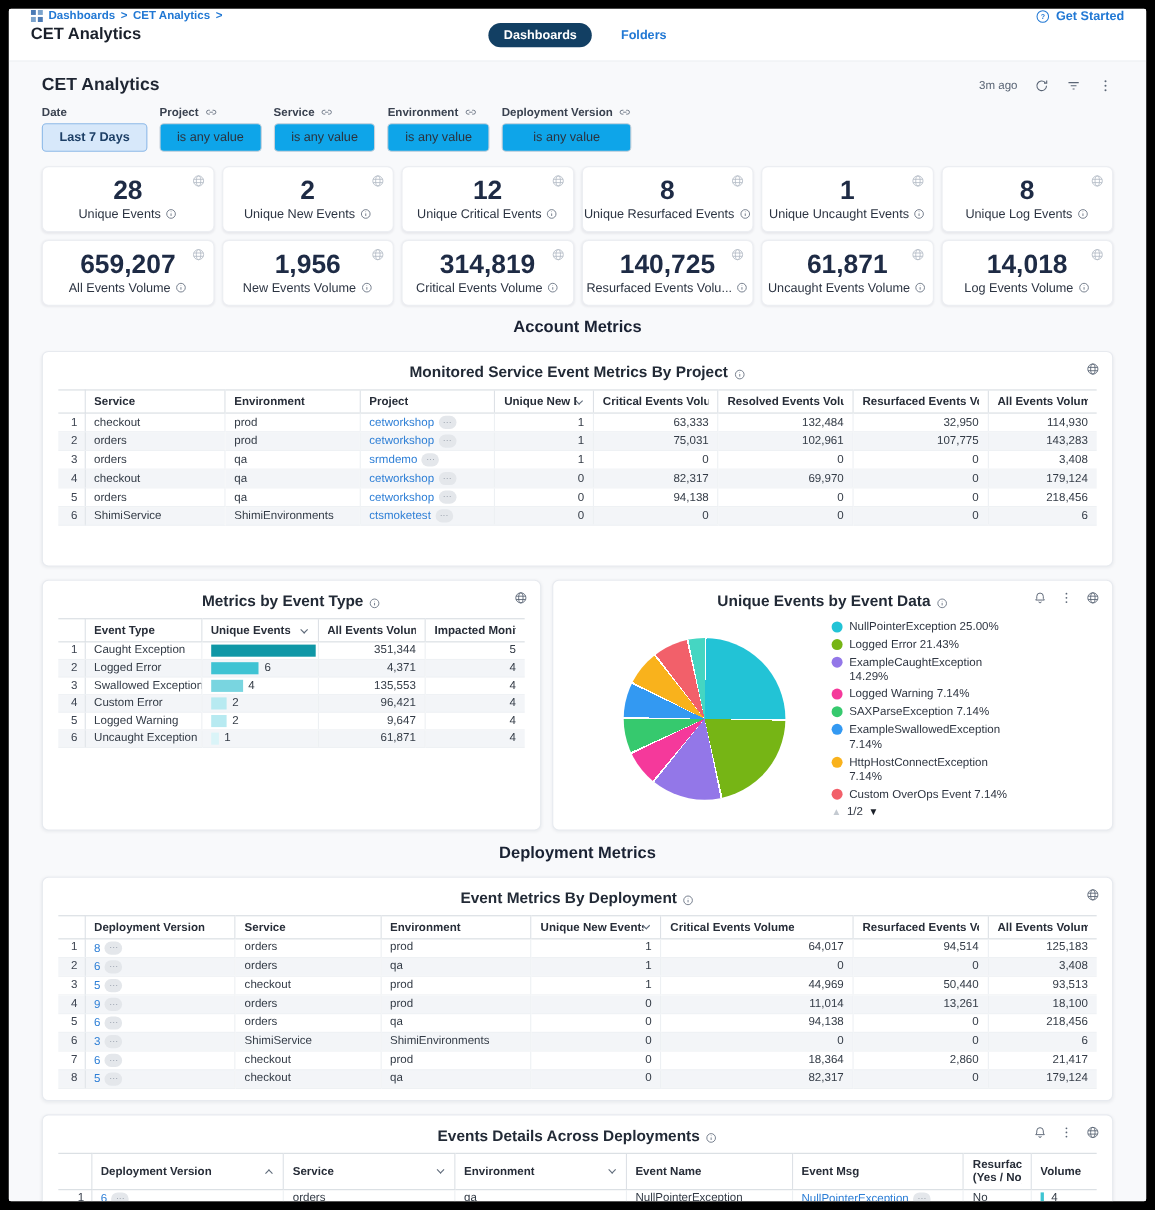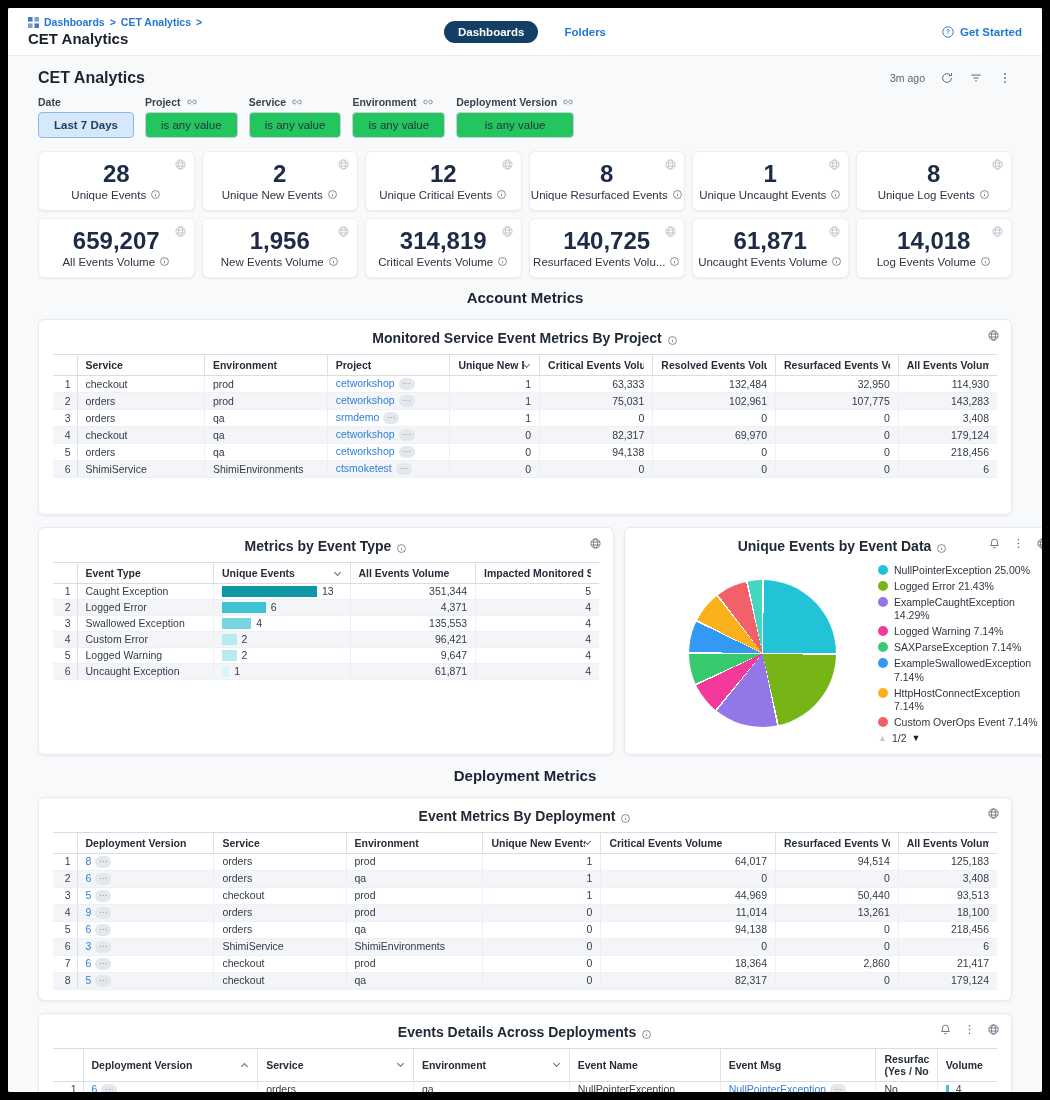--- a/index.html
+++ b/index.html
@@ -1,41 +1,41 @@
 <!DOCTYPE html>
 <html><head>
 <meta charset="utf-8">
 <style>
   *{box-sizing:border-box;margin:0;padding:0}
   html,body{width:1050px;height:1100px}
   body{background:#000;font-family:"Liberation Sans","DejaVu Sans",sans-serif;-webkit-font-smoothing:antialiased}
   .page{position:absolute;left:8px;top:8px;width:1034px;height:1084px;background:#fff;border-radius:2px;overflow:hidden}
   
-  .topbar{height:48px;background:#fff;border-bottom:1px solid #e9edf1;display:flex;align-items:center;padding:0 20px;position:relative}
+  .topbar{height:48px;background:#fff;border-bottom:1px solid #e9edf1;display:flex;align-items:flex-start;padding:0 20px;position:relative}
   .tb-left{display:flex;flex-direction:column;gap:2px}
   .crumbs{display:flex;align-items:center;gap:5px;font-size:10.5px;color:#2178d4;font-weight:600}
   .crumbs .sep{color:#2178d4}
   .tb-title{font-size:15px;font-weight:700;color:#1a202b}
   .tabs{position:absolute;left:50%;top:50%;transform:translate(-50%,-50%);display:flex;align-items:center;gap:26px}
   .tab-pill{background:#123f63;color:#fff;font-size:11.5px;font-weight:600;padding:5px 14px;border-radius:14px;cursor:pointer}
   .tab-link{color:#2178d4;font-size:11.5px;font-weight:600;cursor:pointer}
   .tb-right{margin-left:auto;display:flex;align-items:center;gap:5px;color:#2178d4;font-size:11.5px;font-weight:600;cursor:pointer}
   
   .main{background:#f8f9fb;height:1036px;padding:0 22px;overflow:hidden}
   .dash-head{display:flex;align-items:center;justify-content:space-between;padding:13px 8px 9px 8px}
   .dash-title{font-size:16px;font-weight:600;color:#1f2633}
   .dash-meta{display:flex;align-items:center;gap:15px;color:#5a6575}
   .dash-meta .ago{font-size:10.5px;color:#5a6575}
   .iconbtn{cursor:pointer;display:inline-flex;color:#5a6575}
   
   .filters{display:flex;gap:11px;padding:0 8px;margin-bottom:13px}
   .filter{display:flex;flex-direction:column}
   .f-label{display:flex;align-items:center;gap:5px;font-size:10.5px;color:#3a4250;font-weight:700}
   .f-label .lnk-ic{color:#6b7584}
-  .f-btn{margin-top:4px;background:#22c55e;border:1px solid #c8d1da;border-radius:4px;font-size:11.5px;color:#2b323d;padding:6px 15px;cursor:pointer;white-space:nowrap}
+  .f-btn{margin-top:4px;background:#0ea5e9;border:1px solid #c8d1da;border-radius:4px;font-size:11.5px;color:#2b323d;padding:6px 15px;cursor:pointer;white-space:nowrap}
   .f-btn.hl{background:#d7e8fa;border-color:#8db9e8;color:#1d3f66;font-weight:600}
   
   .kpi-row{display:grid;grid-template-columns:repeat(6,1fr);gap:7px;padding:0 8px;margin-bottom:7px}
   .kpi{position:relative;background:#fff;border:1px solid #eceef2;border-radius:6px;box-shadow:0 1px 2px rgba(25,35,55,.07);height:60px;display:flex;flex-direction:column;align-items:center;justify-content:center;gap:3px}
   .kpi .glb{position:absolute;top:6px;right:7px;color:#b6bec8;cursor:pointer}
   .kpi-num{font-size:24px;font-weight:600;color:#1e2b45;line-height:1}
   .kpi-label{display:flex;align-items:center;gap:4px;font-size:11.5px;color:#2c3442;white-space:nowrap}
   .kpi-label .inf{color:#6b7584}
   
   .section-title{text-align:center;font-size:15px;font-weight:700;color:#1a2233;margin:11px 0 13px}
@@ -69,21 +69,21 @@
   .t-mon th:nth-child(4){width:13%}.t-mon th:nth-child(5){width:9.5%}.t-mon th:nth-child(6){width:12%}
   .t-mon th:nth-child(7){width:13%}.t-mon th:nth-child(8){width:13%}
   .t-et th:nth-child(1){width:24px}.t-et th:nth-child(2){width:25%}.t-et th:nth-child(3){width:25%}.t-et th:nth-child(4){width:23%}
   .t-dep th:nth-child(1){width:24px}.t-dep th:nth-child(2){width:14.5%}.t-dep th:nth-child(3){width:14%}
   .t-dep th:nth-child(4){width:14.5%}.t-dep th:nth-child(5){width:12.5%}.t-dep th:nth-child(6){width:18.5%}.t-dep th:nth-child(7){width:13%}
   .t-evt th:nth-child(1){width:30px}.t-evt th:nth-child(2){width:18.5%}.t-evt th:nth-child(3){width:16.5%}
   .t-evt th:nth-child(4){width:16.5%}.t-evt th:nth-child(5){width:16%}.t-evt th:nth-child(6){width:16.5%}.t-evt th:nth-child(7){width:6.5%}
   
   .two-col{display:flex;gap:10px;margin:0 8px 12px}
   .two-col .panel{margin:0;min-height:184px}
-  .two-col .left{width:576px;flex:none}
+  .two-col .left{width:454px;flex:none}
   .two-col .right{flex:1}
   
   .pie-body{display:flex;align-items:center;padding:2px 0 0 50px}
   .pie{width:147px;height:147px;border-radius:50%;flex:none}
   .legend{margin-left:42px;width:168px;font-size:10.5px;color:#2f3642}
   .leg-item{display:flex;gap:6px;margin-bottom:2.5px;line-height:1.28}
   .dot{flex:none;width:10px;height:10px;border-radius:50%;margin-top:1px}
   .pager{display:flex;align-items:center;gap:5px;font-size:10.5px;color:#2f3642;margin-top:1px}
   .tri-up{color:#c4cad1;font-size:9px;cursor:pointer}
   .tri-down{color:#1a1f28;font-size:9px;cursor:pointer}

